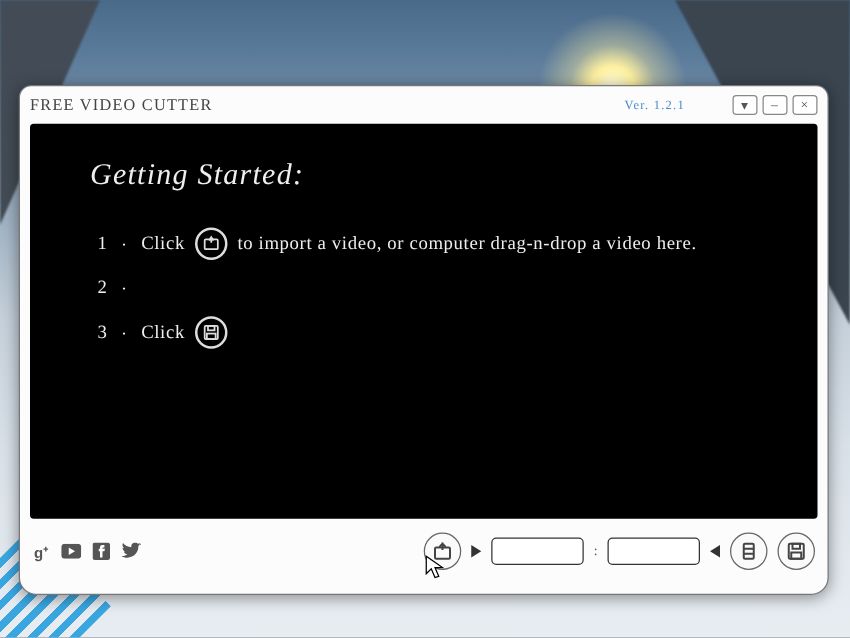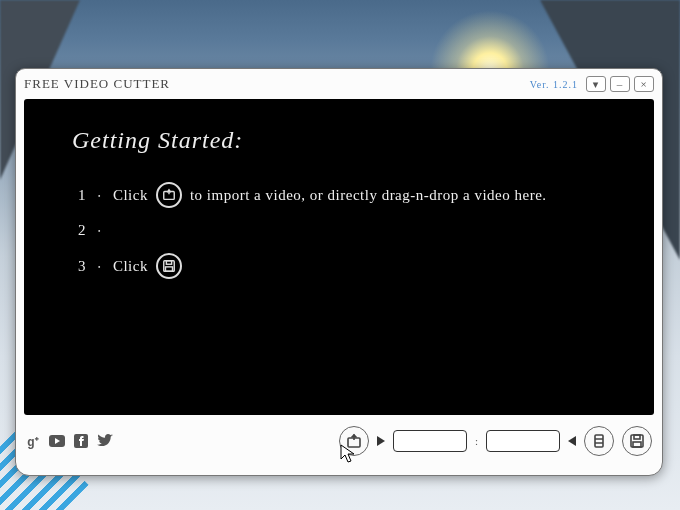--- a/index.html
+++ b/index.html
@@ -17,23 +17,23 @@
     border-right: 140px solid #3a4550; border-bottom: 260px solid transparent; filter: blur(1px);}
   .corner-stripes { position:absolute; left:-20px; bottom:-20px; width:90px; height:90px; transform: rotate(-45deg);
     background: repeating-linear-gradient(0deg, #3aa6e0 0 6px, transparent 6px 12px); pointer-events:none;}
 
   .window {
     position: absolute; left: 15px; top: 68px; width: 648px; height: 408px;
     background: #fcfcfc; border-radius: 10px 10px 14px 14px;
     box-shadow: 0 2px 12px rgba(0,0,0,0.4);
     border: 1px solid #777;
   }
-  .titlebar { height: 30px; display:flex; align-items:center; padding:0 8px; font-size:13px; letter-spacing:1px; color:#444;}
+  .titlebar { height: 30px; display:flex; align-items:center; padding:0 8px; font-size:13px; letter-spacing:1px; color:#444;gap:18px;}
   .titlebar .title { flex:1; text-transform: uppercase; }
-  .version { font-size: 10px; color:#4a88cc; margin-right:8px; }
+  .version { font-size: 10px; color:#4a88cc; margin-right:20px; }
   .winbtns { display:flex; gap:4px; }
   .winbtn { width:20px; height:16px; border:1px solid #888; border-radius:3px; background:#fff; display:flex; align-items:center; justify-content:center; font-size:11px; color:#555; cursor:pointer;}
   .viewport { margin: 0 8px; height: 316px; background:#000; border-radius:3px; color:#eee; padding: 28px 48px; }
   .gs-title { font-size: 24px; font-style: italic; margin-bottom: 28px; letter-spacing:1px;}
   .steps { list-style:none; }
   .steps li { font-size:15px; margin: 14px 0; display:flex; align-items:center; gap:8px; letter-spacing:0.5px;}
   .num { width:14px; text-align:right; font-weight: normal; }
   .dot { font-size: 4px; margin:0 4px;}
   .ico { display:inline-flex; width:26px; height:26px; border:2px solid #ddd; border-radius:50%; align-items:center; justify-content:center; }
   .ico svg { width:14px; height:14px; stroke:#ddd; fill:none; stroke-width:1.6; }
@@ -75,21 +75,21 @@
       <li>
         <span class="num">1</span>
         <span class="dot">●</span>
         <span>Click</span>
         <span class="ico">
           <svg viewBox="0 0 16 16">
               <rect x="2" y="4" width="12" height="9" rx="1"></rect>
               <path d="M8 2v5M6 5l2-3 2 3"></path>
             </svg>
         </span>
-        <span>to import a video, or directly drag-n-drop a video here.</span>
+        <span>to import a video, or computer drag-n-drop a video here.</span>
       </li>
       <li>
         <span class="num">2</span>
         <span class="dot">●</span>
       </li>
       <li>
         <span class="num">3</span>
         <span class="dot">●</span>
         <span>Click</span>
         <span class="ico">

